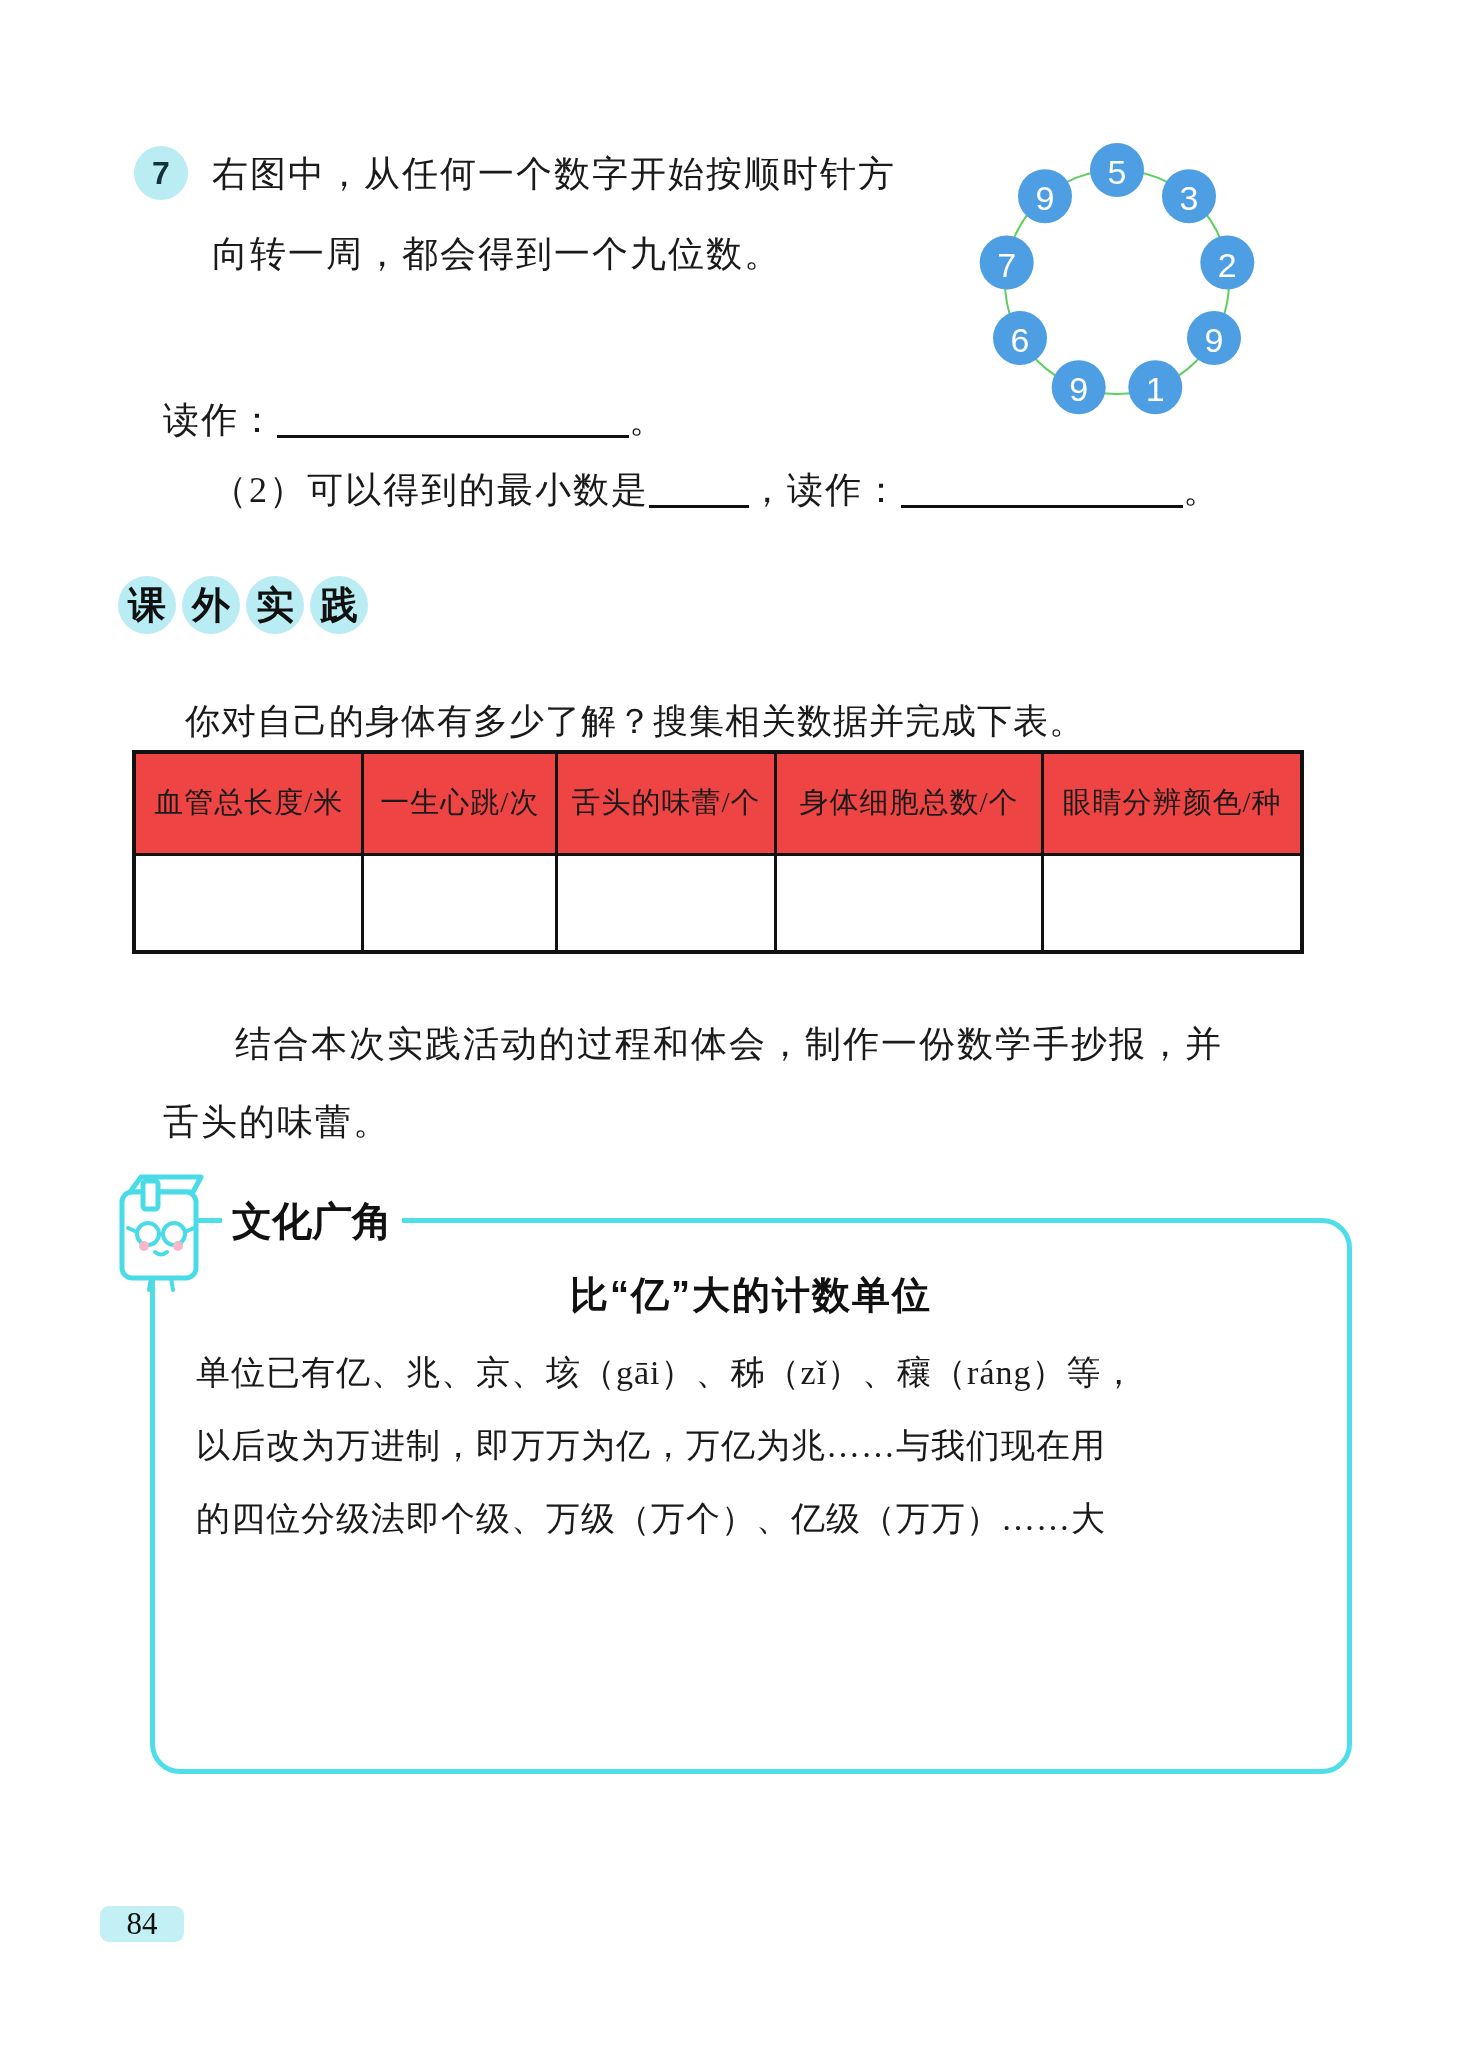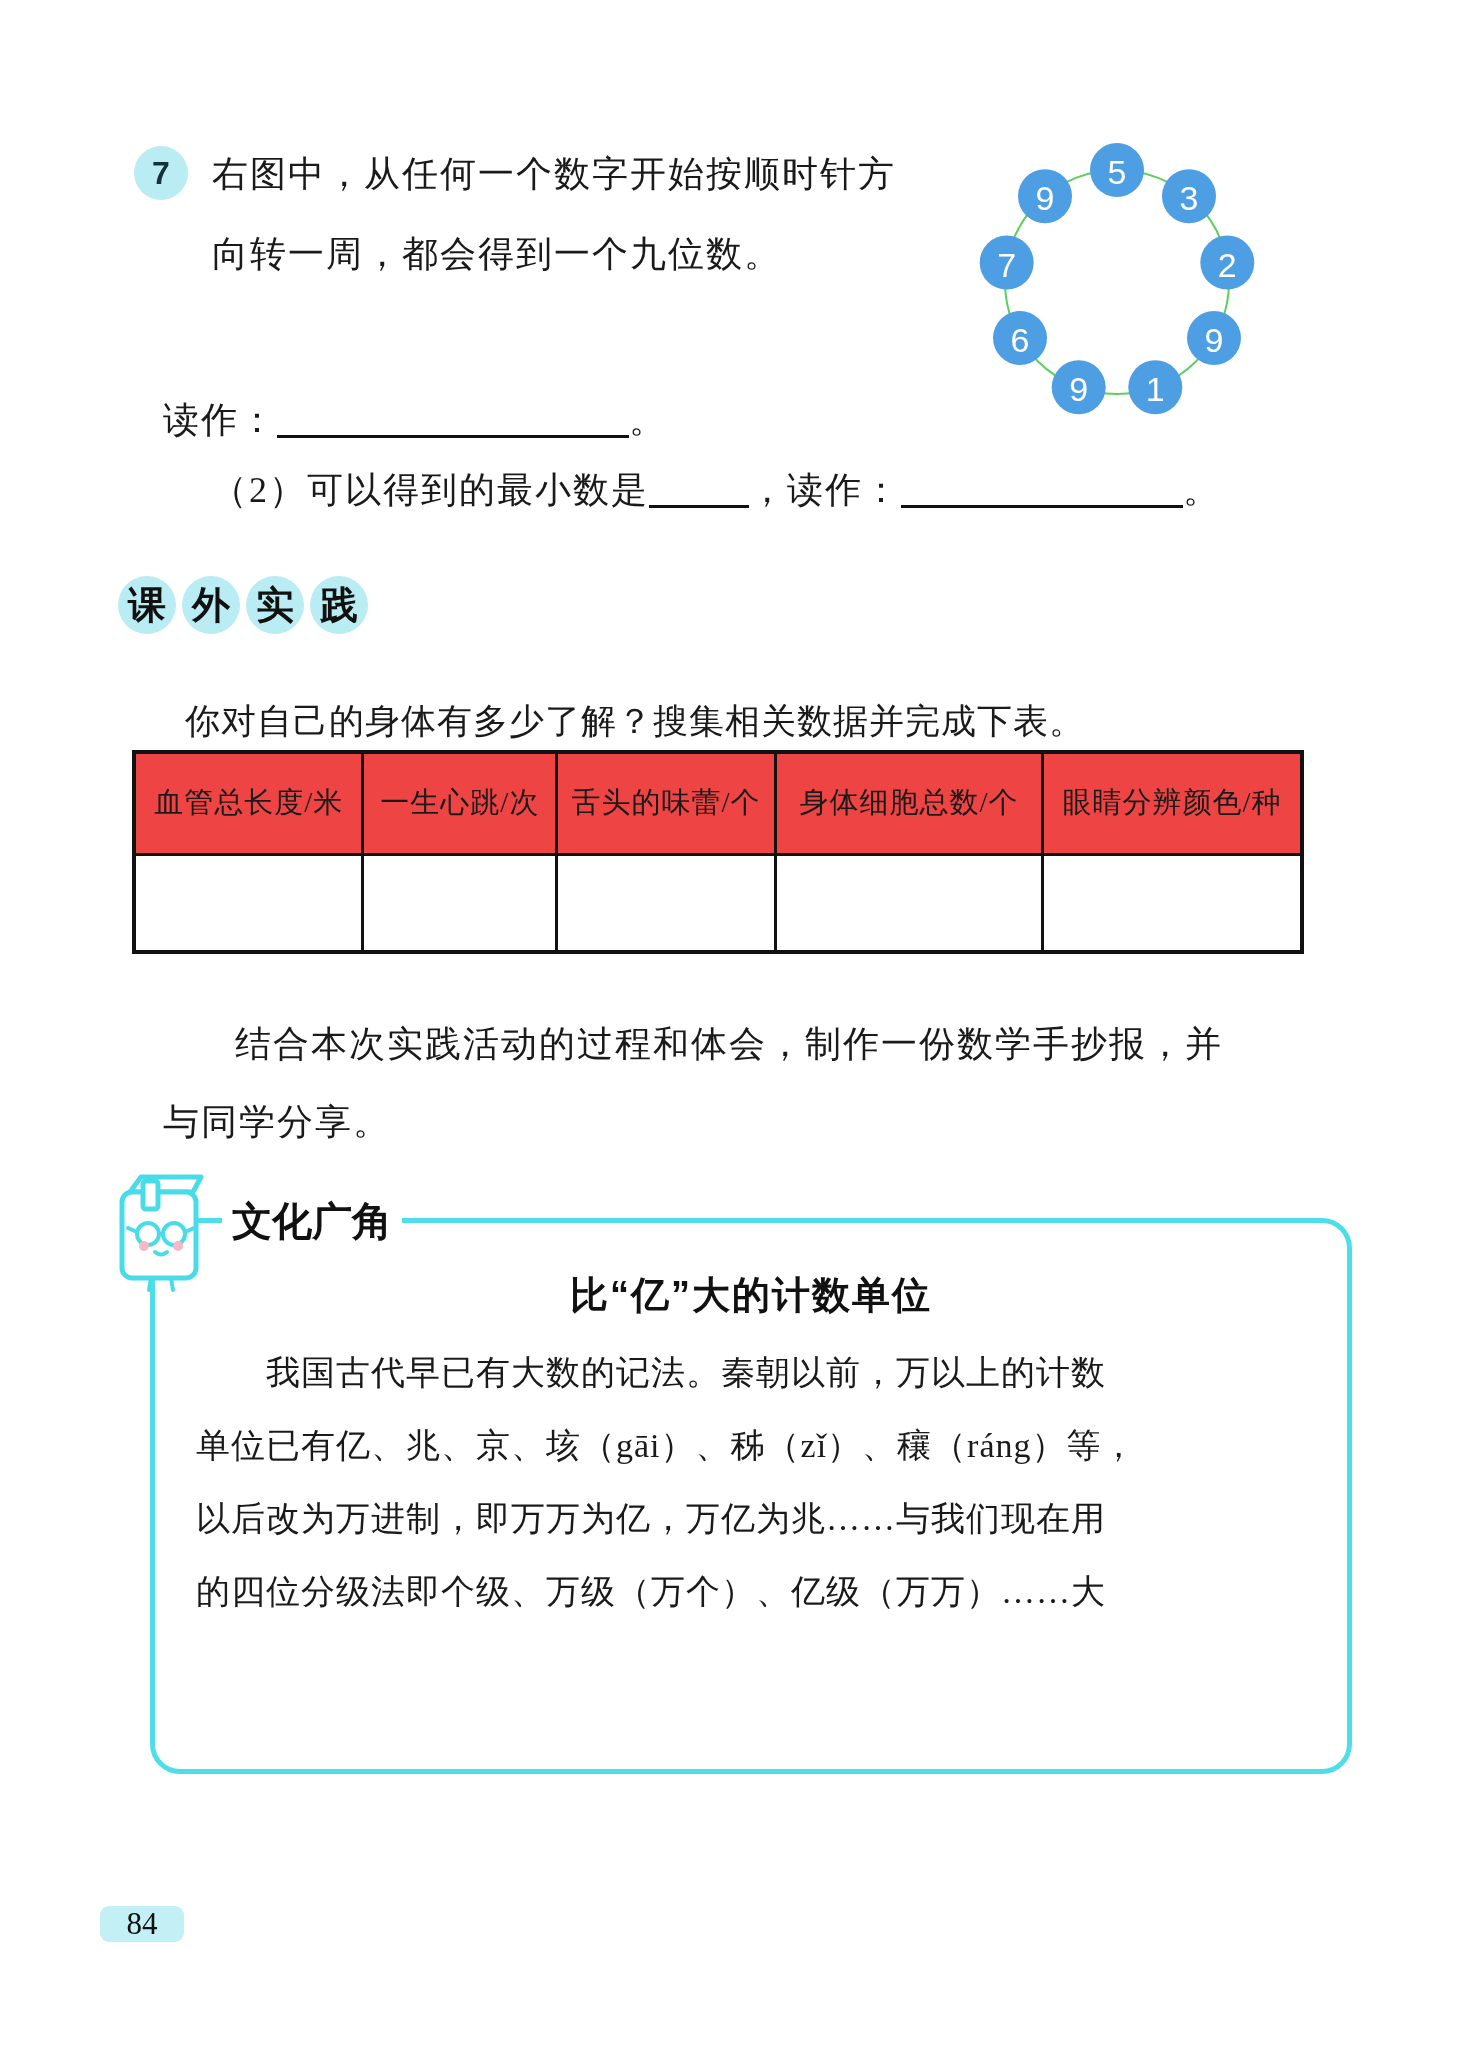--- a/index.html
+++ b/index.html
@@ -191,21 +191,21 @@
         <td></td>
         <td></td>
         <td></td>
         <td></td>
         <td></td>
       </tr>
     </tbody>
   </table>
 
   <div class="abs follow1">结合本次实践活动的过程和体会，制作一份数学手抄报，并</div>
-  <div class="abs follow2">与同学分享。</div>
+  <div class="abs follow2">舌头的味蕾。</div>
 
   <div class="abs culture-box"></div>
 
   <svg class="abs mascot" width="125" height="128" viewBox="0 0 125 128">
     <g stroke="#49dce8" fill="#ffffff" stroke-width="5" stroke-linecap="round" stroke-linejoin="round">
       <path d="M35 24 L46 9 L106 9 L98 24 Z"></path>
       <rect x="27" y="24" width="74" height="86" rx="10"></rect>
       <rect x="48" y="13" width="15" height="28" rx="3"></rect>
     </g>
     <g stroke="#49dce8" fill="none" stroke-width="4" stroke-linecap="round">
@@ -218,21 +218,20 @@
       <path d="M56 110 L54 122 M76 110 L78 122"></path>
     </g>
     <circle cx="49" cy="78" r="5" fill="#f6b8c8"></circle>
     <circle cx="83" cy="78" r="5" fill="#f6b8c8"></circle>
   </svg>
 
   <div class="abs culture-label">文化广角</div>
   <div class="abs culture-title">比“亿”大的计数单位</div>
 
   <div class="abs culture-text">
-    <div class="c-line indent">我国古代早已有大数的记法。秦朝以前，万以上的计数</div>
     <div class="c-line">单位已有亿、兆、京、垓（gāi）、秭（zǐ）、穰（ráng）等，</div>
     <div class="c-line">以后改为万进制，即万万为亿，万亿为兆……与我们现在用</div>
     <div class="c-line">的四位分级法即个级、万级（万个）、亿级（万万）……大</div>
   </div>
 
   <div class="abs page-number-badge">84</div>
 
 </div>
 
 </body></html>

